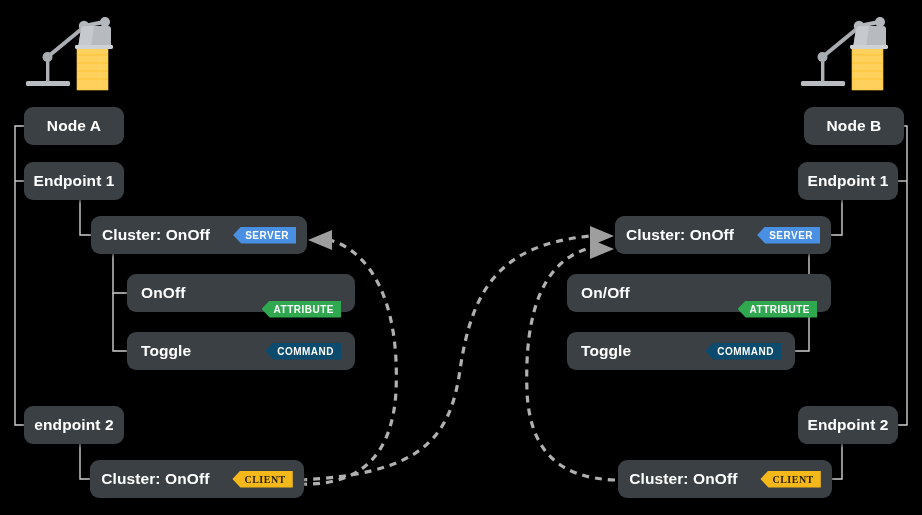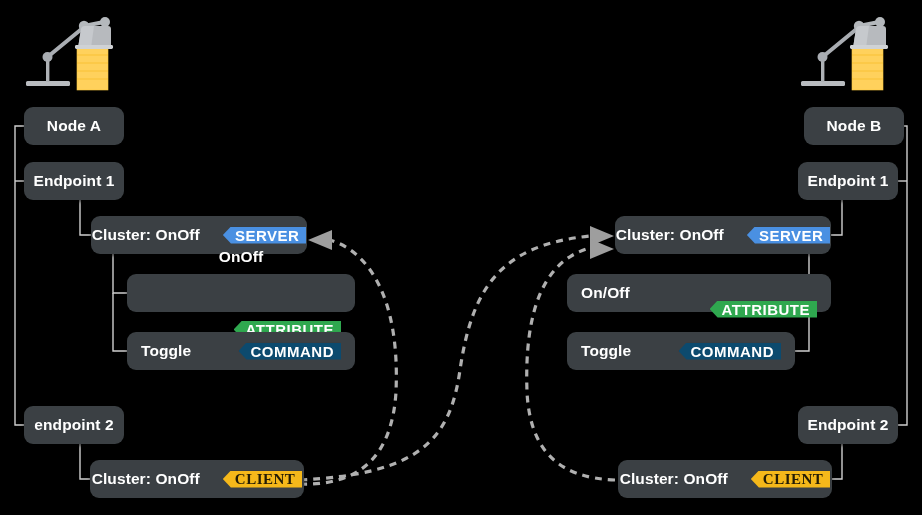--- a/index.html
+++ b/index.html
@@ -81,21 +81,21 @@
     height: 38px;
     justify-content: center;
     padding: 0 14px;
     gap: 23px;
   }
   .node.row.member { height: 38px; }
 
   
   .tag {
     display: inline-block;
-    font-size: 15px;
+    font-size: 10px;
     font-weight: bold;
     letter-spacing: 0.5px;
     line-height: 17px;
     height: 17px;
     padding: 0 7px 0 12px;
     white-space: nowrap;
     -webkit-clip-path: polygon(8px 0, 100% 0, 100% 100%, 8px 100%, 0 50%);
     clip-path: polygon(8px 0, 100% 0, 100% 100%, 8px 100%, 0 50%);
     filter: drop-shadow(0 1px 1px rgba(0,0,0,0.6));
     text-align: center;
@@ -211,21 +211,21 @@
 
   <div class="node plain" style="left:24px; top:162px; width:100px;">
     <span class="label">Endpoint 1</span>
   </div>
 
   <div class="node row" style="left:91px; top:216px; width:216px;">
     <span class="label">Cluster: OnOff</span>
     <span class="tag server">SERVER</span>
   </div>
 
-  <div class="node row member" style="left:127px; top:274px; width:228px;flex-direction:column;">
+  <div class="node row member" style="left:127px; top:274px; width:228px;">
     <span class="label">OnOff</span>
     <span class="tag attribute" style="margin-left:auto;">ATTRIBUTE</span>
   </div>
 
   <div class="node row member" style="left:127px; top:332px; width:228px;">
     <span class="label">Toggle</span>
     <span class="tag command" style="margin-left:auto;">COMMAND</span>
   </div>
 
   <div class="node plain" style="left:24px; top:406px; width:100px;">

